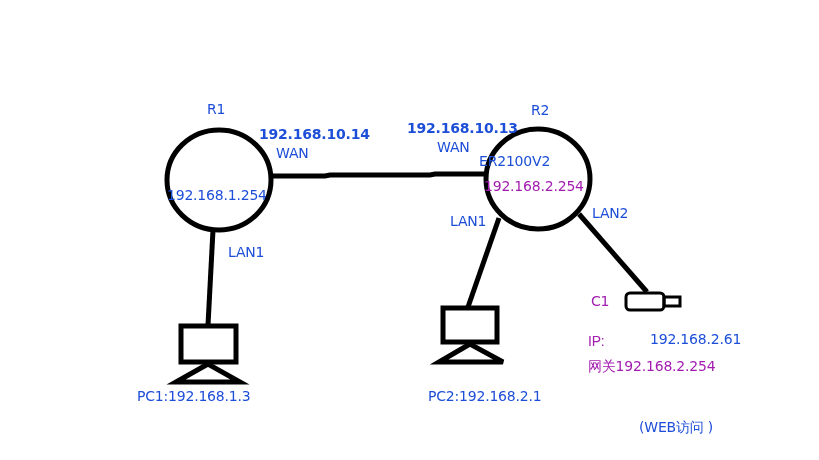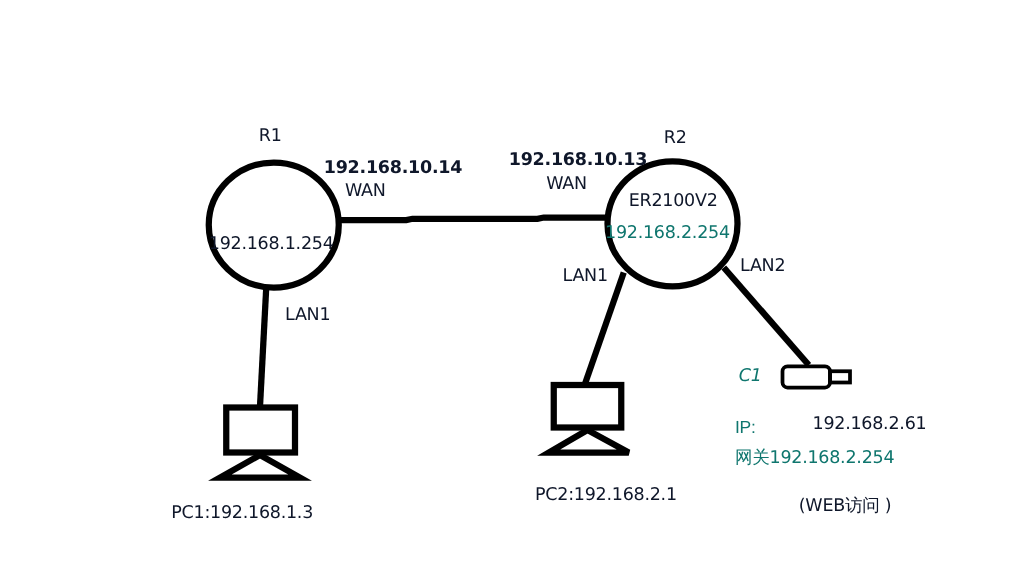--- a/index.html
+++ b/index.html
@@ -19,24 +19,24 @@
       left: 0;
       top: 0;
       width: 819px;
       height: 460px;
     }
     .lbl {
       position: absolute;
       white-space: nowrap;
       font-size: 14px;
       line-height: 16px;
-      color: #0f172a;
+      color: #1d4ed8;
       letter-spacing: -0.2px;
     }
-    .red { color: #0f766e; }
+    .red { color: #a21caf; }
   </style>
 </head>
 <body>
 
 <svg id="diagram" viewBox="0 0 819 460" xmlns="http://www.w3.org/2000/svg">
   <g fill="none" stroke="#000000" stroke-width="5" stroke-linecap="butt" stroke-linejoin="miter">
 
     <ellipse cx="219" cy="180" rx="52" ry="50"></ellipse>
 
     <ellipse cx="538" cy="179" rx="52" ry="50"></ellipse>
@@ -68,25 +68,25 @@
 
 <div class="lbl" style="left:207px; top:101px;">R1</div>
 <div class="lbl" style="left:259px; top:126px;font-weight:bold;">192.168.10.14</div>
 <div class="lbl" style="left:276px; top:145px;">WAN</div>
 <div class="lbl" style="left:167px; top:187px;">192.168.1.254</div>
 <div class="lbl" style="left:228px; top:244px;">LAN1</div>
 
 <div class="lbl" style="left:531px; top:102px;">R2</div>
 <div class="lbl" style="left:407px; top:120px;font-weight:bold;">192.168.10.13</div>
 <div class="lbl" style="left:437px; top:139px;">WAN</div>
-<div class="lbl" style="left:503px; top:153px;text-align:center;">ER2100V2</div>
+<div class="lbl" style="left:479px; top:153px;text-align:center;">ER2100V2</div>
 <div class="lbl red" style="left:484px; top:178px;">192.168.2.254</div>
 <div class="lbl" style="left:450px; top:213px;">LAN1</div>
 <div class="lbl" style="left:592px; top:205px;">LAN2</div>
 
-<div class="lbl" style="left:137px; top:402px;">PC1:192.168.1.3</div>
+<div class="lbl" style="left:137px; top:388px;">PC1:192.168.1.3</div>
 <div class="lbl" style="left:428px; top:388px;">PC2:192.168.2.1</div>
 
-<div class="lbl red" style="left:591px; top:293px;font-style:italic;">C1</div>
+<div class="lbl red" style="left:591px; top:293px;">C1</div>
 <div class="lbl red" style="left:588px; top:333px; font-family: Liberation Sans, sans-serif;">IP:</div>
 <div class="lbl" style="left:632px; top:331px;margin-left:18px;">192.168.2.61</div>
 <div class="lbl red" style="left:588px; top:358px;">网关192.168.2.254</div>
-<div class="lbl" style="left:639px; top:397px;">(WEB访问 )</div>
+<div class="lbl" style="left:639px; top:419px;">(WEB访问 )</div>
 
 </body></html>

